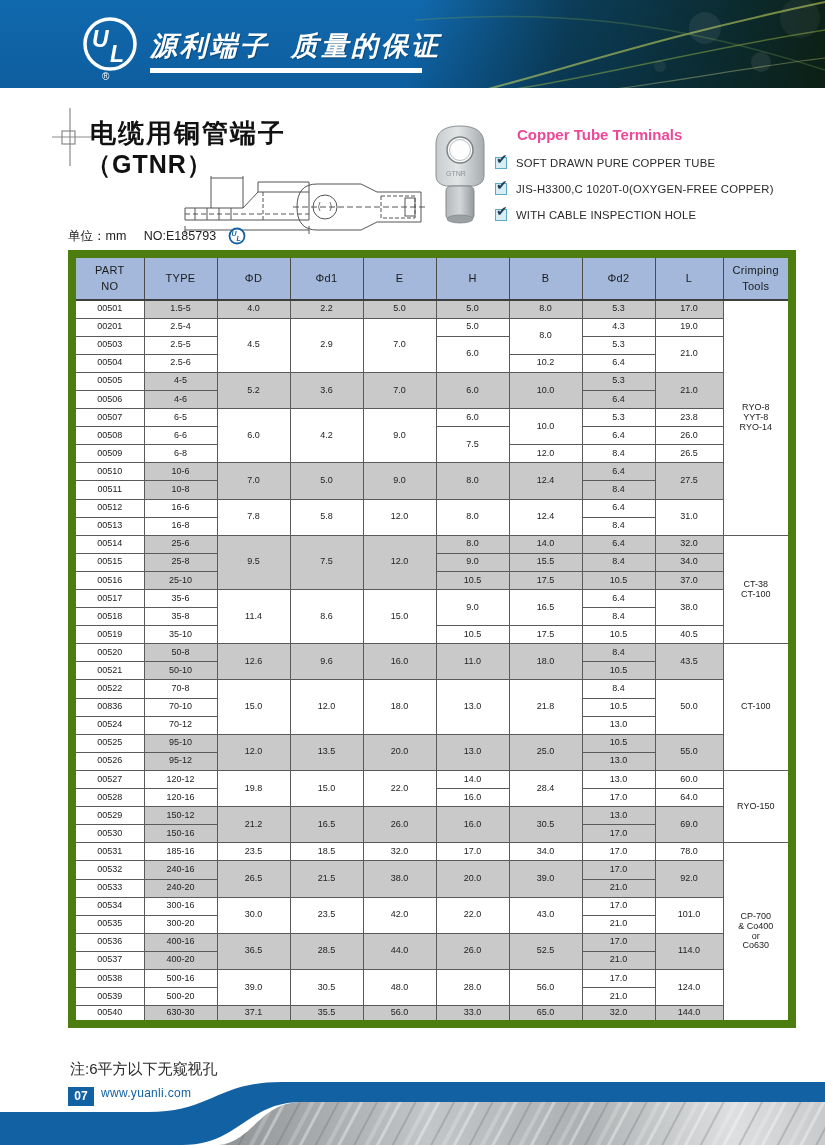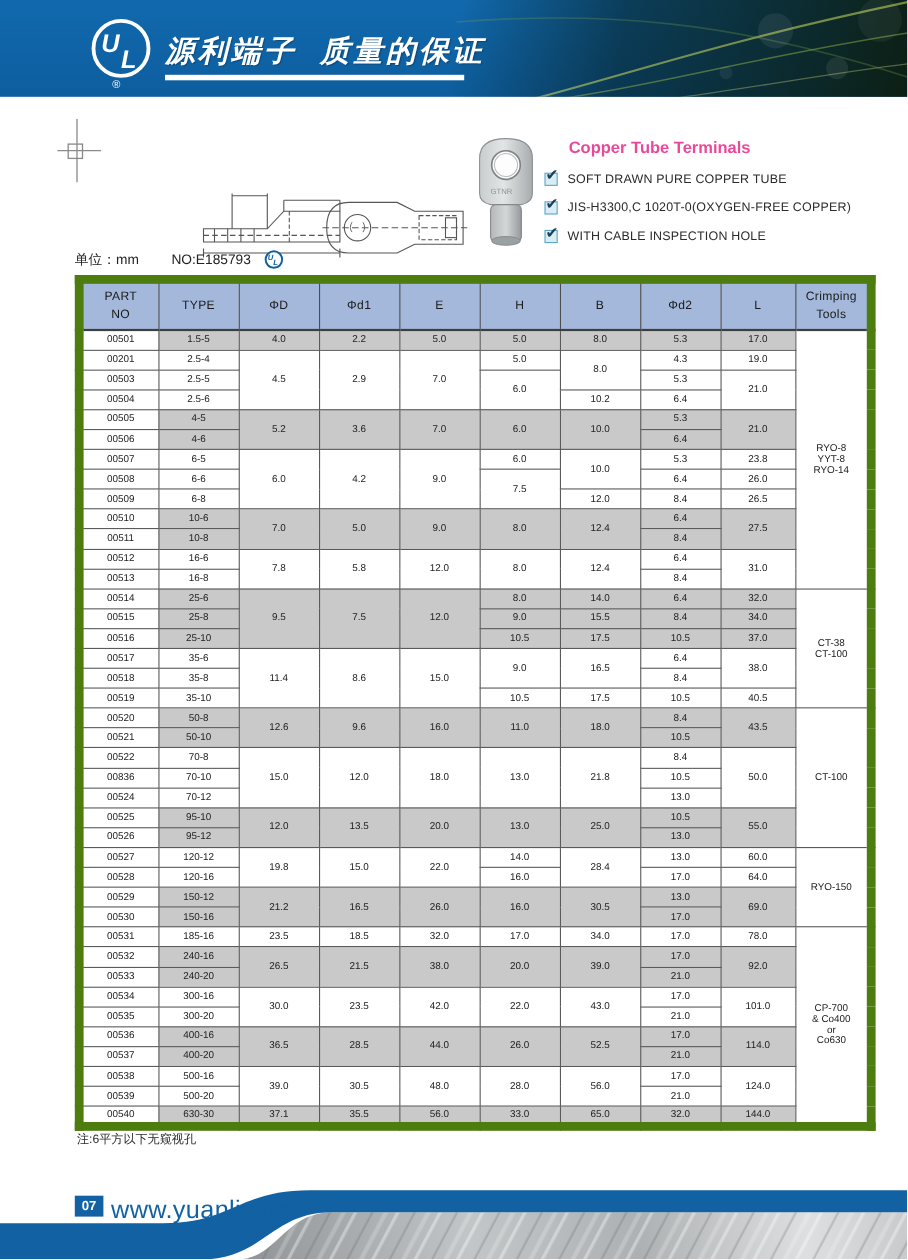--- a/index.html
+++ b/index.html
@@ -41,21 +41,21 @@
   
   .product-info { position:absolute; left:495px; top:126px; width:330px; }
   .product-heading { margin-left:22px; font-size:15px; font-weight:bold; color:#ec4899; }
   .feature { display:flex; align-items:flex-start; margin-top:14px; font-size:11.3px; color:#2a2a2a; letter-spacing:0.2px; }
   .checkbox { position:relative; flex:0 0 12px; width:12px; height:12px; margin-right:9px; margin-top:0;
               border:1.5px solid #5ea8c6; background:#d9edf5; }
   .checkbox::after { content:"✔"; position:absolute; left:0px; top:-7px; font-size:14px; color:#1d3f57; }
 
   
   .unit-line { position:absolute; left:68px; top:227px; font-size:12.5px; color:#222; }
-  .unit-line .no-label { margin-left:26px; }
+  .unit-line .no-label { margin-left:14px; }
   .mini-ul { vertical-align:-5px; margin-left:8px; }
 
   
   table.spec { position:absolute; left:68px; top:250px; width:710px;
                border-collapse:collapse; table-layout:fixed;
                border:8px solid #4d7c0f; }
   table.spec th {
     background:#a3b8db; font-size:11px; font-weight:normal; color:#1a1a1a;
     height:46px; border:1px solid #4c4c4c; border-bottom:2px solid #3e3e3e;
     text-align:center; line-height:1.45; letter-spacing:0.3px;
@@ -63,26 +63,26 @@
   table.spec td {
     border:1px solid #5a5a5a; height:18.1px; padding:0;
     font-size:9px; text-align:center; vertical-align:middle; color:#222;
     background:#fff; line-height:1.1;
   }
   td.c-part { background:#c6d2e9; }
   td.c-val.shaded { background:#c9c9c9; }
   td.c-crimp { background:#fff; font-size:9.2px; line-height:1.55; color:#222; }
 
   
-  .note { position:absolute; left:70px; top:1028px; font-size:11px; color:#2a2a2a;text-align:center; }
+  .note { position:absolute; left:70px; top:1060px; font-size:15px; color:#2a2a2a;text-align:center; }
   .footer-art { position:absolute; left:0; top:1055px; }
   .page-badge { position:absolute; left:68px; top:1087px; width:26px; height:19px;
                 background:#1261a3; color:#fff; font-size:12px; font-weight:bold;
                 text-align:center; line-height:19px; }
-  .site-link { position:absolute; left:101px; top:1086px; font-size:23px; color:#1261a3; letter-spacing:0.3px; }
+  .site-link { position:absolute; left:101px; top:1086px; font-size:12px; color:#1261a3; letter-spacing:0.3px; }
 </style>
 </head>
 <body>
 
 <div class="page">
 
   <header class="banner">
     <div class="banner-dark"></div>
     <svg class="banner-art" width="420" height="88" viewBox="0 0 420 88">
       <path d="M60,95 C160,70 240,40 420,2" fill="none" stroke="rgba(205,220,95,0.55)" stroke-width="2"></path>
@@ -104,20 +104,22 @@
     </div>
     <div class="slogan">源利端子  质量的保证</div>
     <div class="slogan-underline"></div>
   </header>
 
   <svg class="crosshair" width="40" height="58" viewBox="0 0 40 58">
     <line x1="18" y1="0" x2="18" y2="58" stroke="#8a8a8a" stroke-width="1.2"></line>
     <line x1="0" y1="29" x2="40" y2="29" stroke="#8a8a8a" stroke-width="1.2"></line>
     <rect x="10" y="23" width="13" height="13" fill="none" stroke="#8a8a8a" stroke-width="1.2"></rect>
   </svg>
+  <h1 class="title-cn">电缆用铜管端子</h1>
+  <h2 class="title-code">（GTNR）</h2>
 
   <svg class="drawing-side" width="132" height="70" viewBox="0 0 132 70">
     <g stroke="#555" stroke-width="1" fill="none">
       <path d="M2,40 L60,40 L75,24 L126,24 L126,52 L2,52 Z"></path>
       <line x1="2" y1="46" x2="126" y2="46" stroke-dasharray="5,3"></line>
       <line x1="80" y1="24" x2="80" y2="52" stroke-dasharray="4,2"></line>
       <line x1="12" y1="40" x2="12" y2="52"></line>
         <line x1="24" y1="40" x2="24" y2="52"></line>
       <line x1="36" y1="40" x2="36" y2="52"></line>
         <line x1="48" y1="40" x2="48" y2="52"></line>

